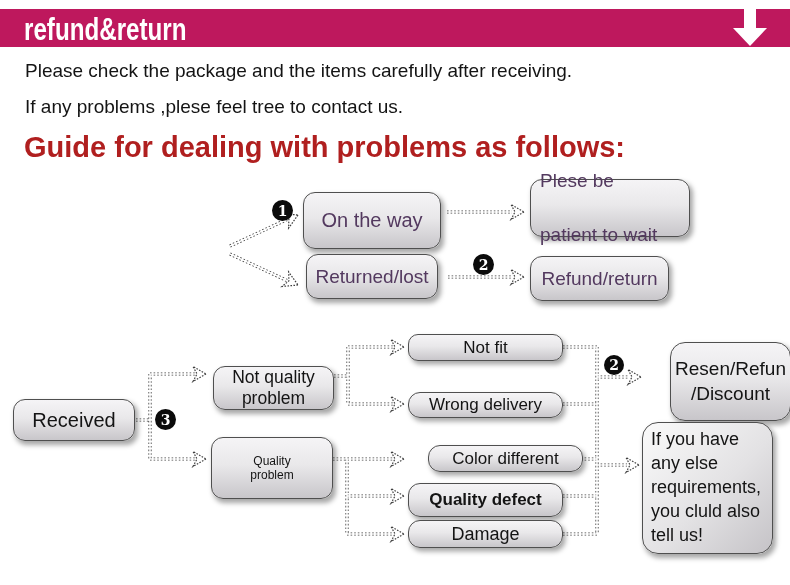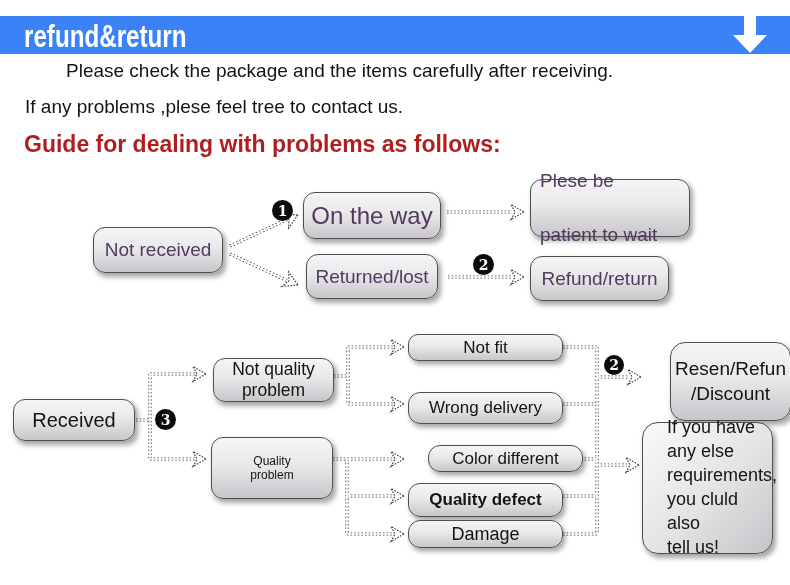--- a/index.html
+++ b/index.html
@@ -1,28 +1,28 @@
 <!DOCTYPE html>
 <html><head>
 <meta charset="utf-8">
 <style>
   html,body{margin:0;padding:0;background:#fff;}
   #stage{position:relative;width:790px;height:585px;background:#ffffff;overflow:hidden;
          font-family:"Liberation Sans", sans-serif;}
 
   
-  .header-bar{position:absolute;left:0;top:16px;width:790px;height:38px;background:#3b82f6;text-align:center;}
+  .header-bar{position:absolute;left:0;top:9px;width:790px;height:38px;background:#be185d;text-align:center;}
   .header-title{position:absolute;left:24px;top:3px;color:#ffffff;font-size:31px;font-weight:bold;
                 letter-spacing:0px;display:inline-block;transform:scaleX(0.78);transform-origin:0 50%;
                 white-space:nowrap;}
   .header-arrow{position:absolute;left:732px;top:0;}
 
   
   .intro-line{position:absolute;left:25px;color:#141414;font-size:19px;white-space:nowrap;}
-  .guide-heading{position:absolute;left:24px;top:131px;color:#b01f1f;font-size:23px;font-weight:bold;
+  .guide-heading{position:absolute;left:24px;top:131px;color:#b01f1f;font-size:29px;font-weight:bold;
                  white-space:nowrap;}
 
   
   .node{position:absolute;display:flex;flex-direction:column;align-items:center;justify-content:center;
         background:linear-gradient(180deg,#f5f4f6 0%,#e9e8ea 45%,#c8c6ca 100%);
         border:1.6px solid #4f4f4f;border-radius:12px;
         box-shadow:2.5px 3.5px 5px rgba(0,0,0,0.35);
         color:#141414;text-align:center;line-height:1.15;z-index:2;box-sizing:border-box;}
   .node.purple{color:#53395f;}
   .node.left-align{align-items:flex-start;text-align:left;}
@@ -45,21 +45,21 @@
 <div id="stage">
 
   <div class="header-bar">
     <span class="header-title">refund&amp;return</span>
     <svg class="header-arrow" width="36" height="38" viewBox="0 0 36 38">
       <rect x="12" y="0" width="12" height="20" fill="#ffffff"></rect>
       <polygon points="1,19 35,19 18,37" fill="#ffffff"></polygon>
     </svg>
   </div>
 
-  <div class="intro-line" style="top:60px;margin-left:41px;">Please check the package and the items carefully after receiving.</div>
+  <div class="intro-line" style="top:60px;">Please check the package and the items carefully after receiving.</div>
   <div class="intro-line" style="top:96px;">If any problems ,plese feel tree to contact us.</div>
   <div class="guide-heading">Guide for dealing with problems as follows:</div>
 
   <svg id="connectors" width="790" height="585" viewBox="0 0 790 585">
     <defs>
       <path id="p-diag" d="M230 246 L288 219 M230 254 L288 281"></path>
       <path id="p-top1" d="M447 212 H512"></path>
       <path id="p-top2" d="M448 277 H512"></path>
       <path id="p-received" d="M136 420 H150 M150 374 V459 M150 374 H195 M150 459 H195"></path>
       <path id="p-notq" d="M334 376 H348 M348 347 V404 M348 347 H393 M348 404 H393"></path>
@@ -94,50 +94,49 @@
       <polygon points="404,347 391,354.5 395,347 391,339.5"></polygon>
       <polygon points="404,404 391,411.5 395,404 391,396.5"></polygon>
       <polygon points="404,459 391,466.5 395,459 391,451.5"></polygon>
       <polygon points="404,496 391,503.5 395,496 391,488.5"></polygon>
       <polygon points="404,534 391,541.5 395,534 391,526.5"></polygon>
       <polygon points="641,377 628,384.5 632,377 628,369.5"></polygon>
       <polygon points="639,465 626,472.5 630,465 626,457.5"></polygon>
     </g>
   </svg>
 
-  <div class="node purple" style="left:93px;top:227px;width:130px;height:46px;font-size:19px;">Not received</div>
-  <div class="node purple" style="left:303px;top:192px;width:138px;height:47px;font-size:24px;">On the way</div>
+  <div class="node purple" style="left:303px;top:192px;width:138px;height:57px;font-size:20px;">On the way</div>
   <div class="node purple" style="left:306px;top:254px;width:132px;height:45px;font-size:19px;">Returned/lost</div>
   <div class="node purple left-align" style="left:530px;top:179px;width:160px;height:58px;font-size:19px;padding-left:9px;line-height:1.35;gap:28px;">
     <span class="ln">Plese be</span>
     <span class="ln">patient to wait</span>
   </div>
   <div class="node purple" style="left:530px;top:256px;width:139px;height:45px;font-size:19px;">Refund/return</div>
 
   <div class="node" style="left:13px;top:399px;width:122px;height:42px;font-size:20px;">Received</div>
-  <div class="node" style="left:213px;top:358px;width:121px;height:44px;font-size:17.5px;line-height:1.2;">
+  <div class="node" style="left:213px;top:366px;width:121px;height:44px;font-size:17.5px;line-height:1.2;">
     <span class="ln">Not quality</span>
     <span class="ln">problem</span>
   </div>
   <div class="node" style="left:211px;top:437px;width:122px;height:62px;font-size:12px;line-height:1.2;">
     <span class="ln">Quality</span>
     <span class="ln">problem</span>
   </div>
 
   <div class="node" style="left:408px;top:334px;width:155px;height:27px;font-size:17px;border-radius:10px;">Not fit</div>
-  <div class="node" style="left:408px;top:392px;width:155px;height:32px;font-size:17px;">Wrong delivery</div>
+  <div class="node" style="left:408px;top:392px;width:155px;height:26px;font-size:17px;">Wrong delivery</div>
   <div class="node" style="left:428px;top:445px;width:155px;height:27px;font-size:17px;">Color different</div>
   <div class="node" style="left:408px;top:483px;width:155px;height:34px;font-size:17px;font-weight:bold;">Quality defect</div>
   <div class="node" style="left:408px;top:520px;width:155px;height:28px;font-size:18px;">Damage</div>
 
   <div class="node" style="left:645px;top:342px;width:121px;height:79px;font-size:19px;border-radius:15px;line-height:1.3;margin-left:25px;">
     <span class="ln">Resen/Refun</span>
     <span class="ln">/Discount</span>
   </div>
-  <div class="node left-align" style="left:642px;top:422px;width:131px;height:132px;font-size:18px;border-radius:16px;padding-left:24px;line-height:1.33;justify-content:center;background:linear-gradient(135deg,#fafafa 0%,#e3e2e4 55%,#c5c3c7 100%);">
+  <div class="node left-align" style="left:642px;top:422px;width:131px;height:132px;font-size:18px;border-radius:16px;padding-left:8px;line-height:1.33;justify-content:center;background:linear-gradient(135deg,#fafafa 0%,#e3e2e4 55%,#c5c3c7 100%);">
     <span class="ln">If you have</span>
     <span class="ln">any else</span>
     <span class="ln">requirements,</span>
     <span class="ln">you cluld also</span>
     <span class="ln">tell us!</span>
   </div>
 
   <div class="badge" style="left:272px;top:200px;">1</div>
   <div class="badge" style="left:473px;top:254px;">2</div>
   <div class="badge" style="left:155px;top:409px;">3</div>

